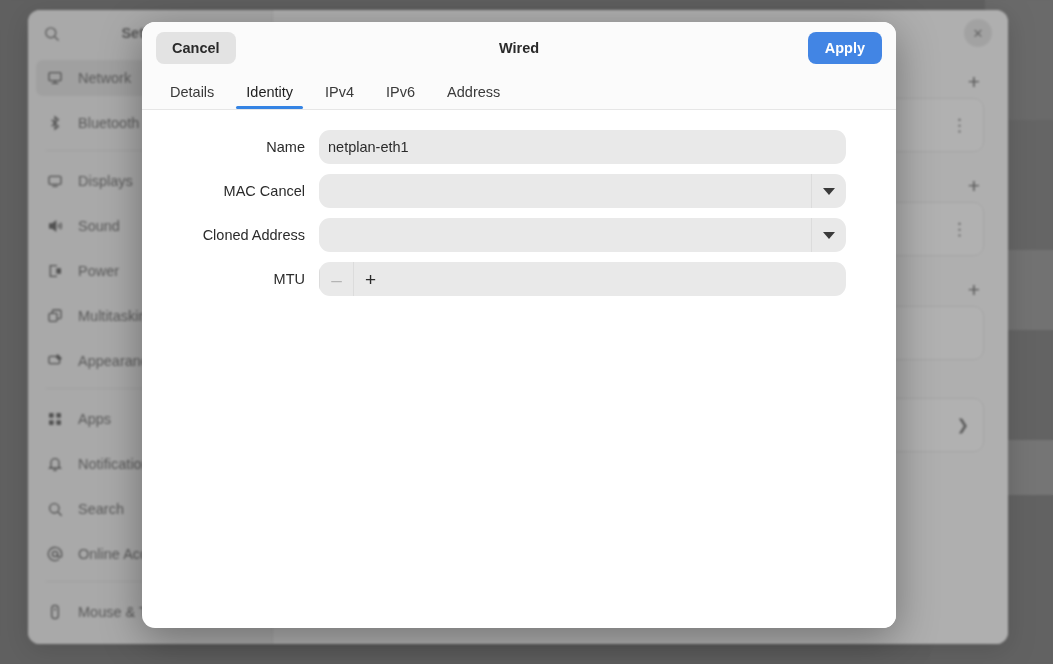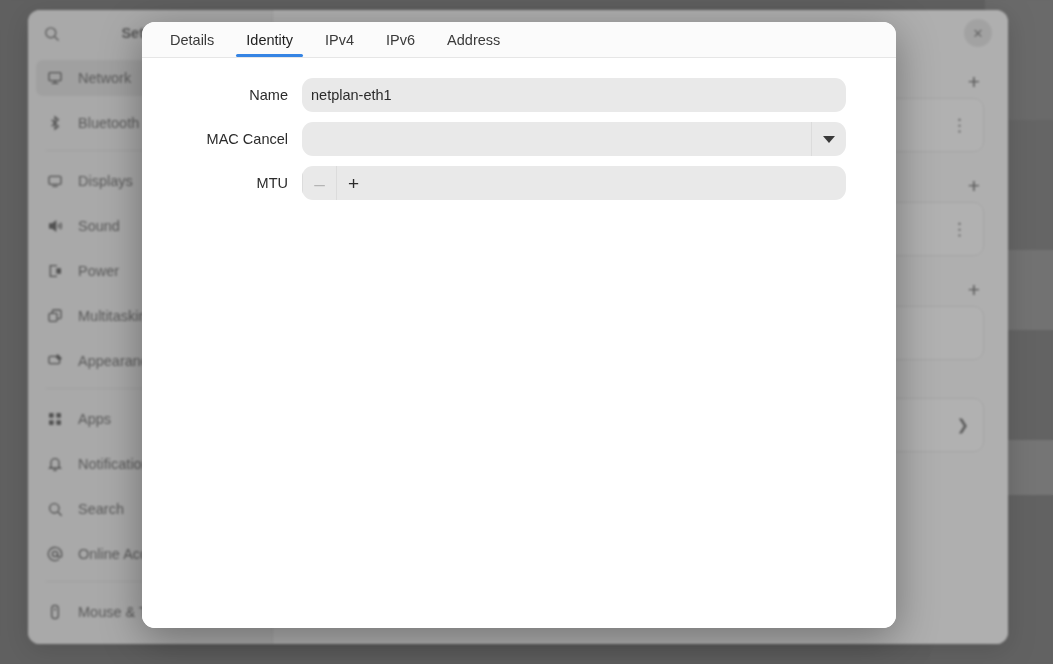--- a/index.html
+++ b/index.html
@@ -186,20 +186,21 @@
   .tab.active::after {
     content: "";
     position: absolute; left: 6px; right: 6px; bottom: 0;
     height: 3px; background: #3584e4; border-radius: 2px;
   }
 
   .dlg-body {
     flex: 1;
     background: #ffffff;
     padding: 20px 0 0 0;
+    margin-left: 17px;
   }
   .frow {
     display: flex; align-items: center;
     margin-bottom: 10px;
     padding-right: 50px;
   }
   .flabel {
     width: 160px;
     text-align: right;
     padding-right: 14px;
@@ -434,20 +435,25 @@
           <span class="sw-card-chev">❯</span>
         </div>
       </div>
     </div>
   </div>
 
   <div class="dim"></div>
 
   <div class="dialog">
 
+    <div class="dlg-header">
+      <button class="btn-cancel">Cancel</button>
+      <div class="dlg-title">Wired</div>
+      <button class="btn-apply">Apply</button>
+    </div>
 
     <div class="dlg-tabs">
       <div class="tab">Details</div>
       <div class="tab active">Identity</div>
       <div class="tab">IPv4</div>
       <div class="tab">IPv6</div>
       <div class="tab">Address</div>
     </div>
 
     <div class="dlg-body">
@@ -462,20 +468,29 @@
       <div class="frow">
         <div class="flabel">MAC Cancel</div>
         <div class="fctl">
           <input class="finput" type="text" value="" style="">
           <div class="fdrop">
               <span class="tri"></span>
             </div>
         </div>
       </div>
 
+      <div class="frow">
+        <div class="flabel">Cloned Address</div>
+        <div class="fctl">
+          <input class="finput" type="text" value="" style="">
+          <div class="fdrop">
+              <span class="tri"></span>
+            </div>
+        </div>
+      </div>
 
       <div class="frow">
         <div class="flabel">MTU</div>
         <div class="fctl">
           <div class="fstep minus">–</div>
           <div class="fstep plus">+</div>
         </div>
       </div>
 
     </div>

